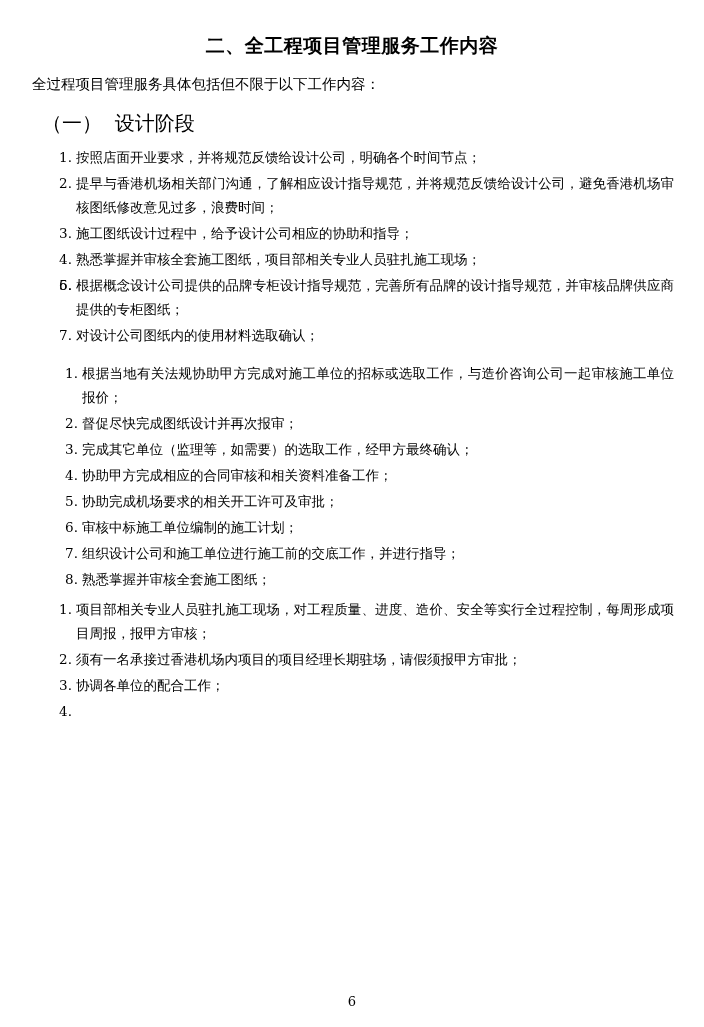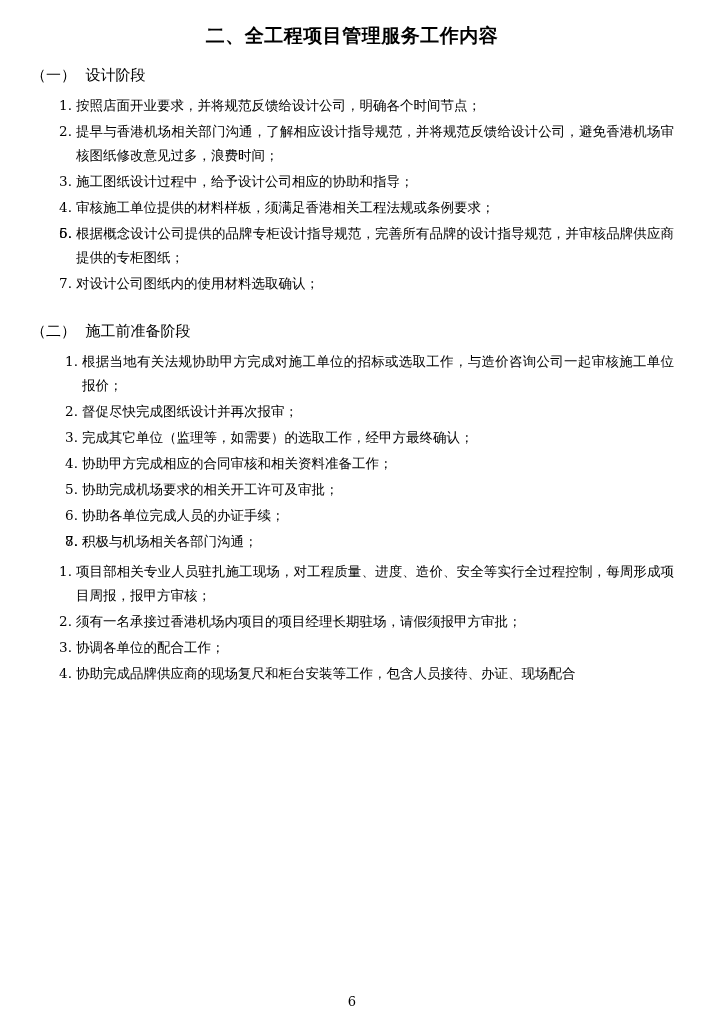--- a/index.html
+++ b/index.html
@@ -12,43 +12,43 @@
     height: 1027px;
     font-family: "DejaVu Serif", "Liberation Serif", serif;
     color: #000000;
     position: relative;
     overflow: hidden;
   }
   .page {
     width: 704px;
     height: 1027px;
     box-sizing: border-box;
-    padding: 18px 30px 0 30px;
+    padding: 28px 30px 0 30px;
     position: relative;
   }
   .doc-title {
     text-align: center;
     font-size: 19px;
     font-weight: bold;
     letter-spacing: 0.5px;
     margin: 4px 0 14px 0;
     line-height: 1.4;
   }
   .intro {
     font-size: 14.5px;
     line-height: 1.55;
     margin: 0 0 12px 2px;
   }
   .section {
     margin-bottom: 6px;
   }
   .section-head {
-    font-size: 15px;
+    font-size: 20px;
     line-height: 1.6;
-    margin: 10px 0 6px 1px;
+    margin: 10px 0 6px 12px;
     white-space: pre;
   }
   ol.items {
     list-style: none;
     margin: 0;
     padding: 0;
   }
   ol.items > li {
     font-size: 13.5px;
     line-height: 1.78;
@@ -82,54 +82,54 @@
   }
   .spacer-sm { height: 8px; }
 </style>
 </head>
 <body>
 
 <div class="page">
 
   <div class="doc-title">二、全工程项目管理服务工作内容</div>
 
+  <p class="intro">全过程项目管理服务具体包括但不限于以下工作内容：</p>
 
   <div class="section">
     <div class="section-head">（一）  设计阶段</div>
     <ol class="items">
       <li><span class="num">1.</span><span>按照店面开业要求，并将规范反馈给设计公司，明确各个时间节点；</span></li>
       <li><span class="num">2.</span><span>提早与香港机场相关部门沟通，了解相应设计指导规范，并将规范反馈给设计公司，避免香港机场审核图纸修改意见过多，浪费时间；</span></li>
       <li><span class="num">3.</span><span>施工图纸设计过程中，给予设计公司相应的协助和指导；</span></li>
-      <li><span class="num">4.</span><span>审核施工单位提供的材料样板，须满足香港相关工程法规或条例要求；</span></li>
+      <li><span class="num">4.</span><span>熟悉掌握并审核全套施工图纸，项目部相关专业人员驻扎施工现场；</span></li>
       <li><span class="num">5.</span></li>
       <li><span class="num">6.</span><span>根据概念设计公司提供的品牌专柜设计指导规范，完善所有品牌的设计指导规范，并审核品牌供应商提供的专柜图纸；</span></li>
       <li><span class="num">7.</span><span>对设计公司图纸内的使用材料选取确认；</span></li>
     </ol>
   </div>
 
   <div class="spacer-sm"></div>
 
   <div class="section">
-    <div class="section-head">（二）  施工前准备阶段</div>
     <ol class="items indent2">
       <li><span class="num">1.</span><span>根据当地有关法规协助甲方完成对施工单位的招标或选取工作，与造价咨询公司一起审核施工单位报价；</span></li>
       <li><span class="num">2.</span><span>督促尽快完成图纸设计并再次报审；</span></li>
       <li><span class="num">3.</span><span>完成其它单位（监理等，如需要）的选取工作，经甲方最终确认；</span></li>
       <li><span class="num">4.</span><span>协助甲方完成相应的合同审核和相关资料准备工作；</span></li>
       <li><span class="num">5.</span><span>协助完成机场要求的相关开工许可及审批；</span></li>
-      <li><span class="num">6.</span><span>协助各单位完成人员的办证手续；</span></li>
-      <li><span class="num">7.</span></li>
-      <li><span class="num">8.</span><span>积极与机场相关各部门沟通；</span></li>
+      <li><span class="num">6.</span><span>审核中标施工单位编制的施工计划；</span></li>
+      <li><span class="num">7.</span><span>组织设计公司和施工单位进行施工前的交底工作，并进行指导；</span></li>
+      <li><span class="num">8.</span><span>熟悉掌握并审核全套施工图纸；</span></li>
     </ol>
   </div>
 
   <div class="section">
     <ol class="items">
       <li><span class="num">1.</span><span>项目部相关专业人员驻扎施工现场，对工程质量、进度、造价、安全等实行全过程控制，每周形成项目周报，报甲方审核；</span></li>
       <li><span class="num">2.</span><span>须有一名承接过香港机场内项目的项目经理长期驻场，请假须报甲方审批；</span></li>
       <li><span class="num">3.</span><span>协调各单位的配合工作；</span></li>
-      <li><span class="num">4.</span><span>协助完成品牌供应商的现场复尺和柜台安装等工作，包含人员接待、办证、现场配合</span></li>
+      <li><span class="num">4.</span></li>
     </ol>
   </div>
 
   <div class="page-number">6</div>
 
 </div>
 
 </body></html>

